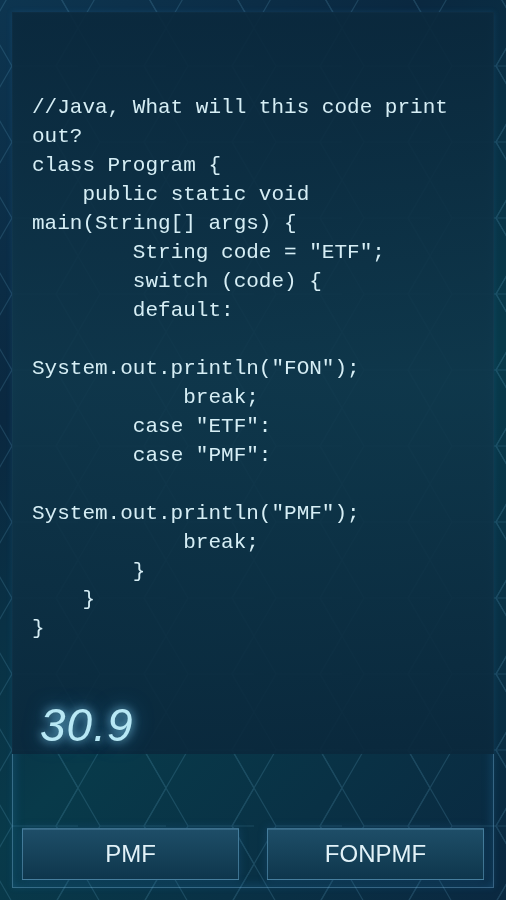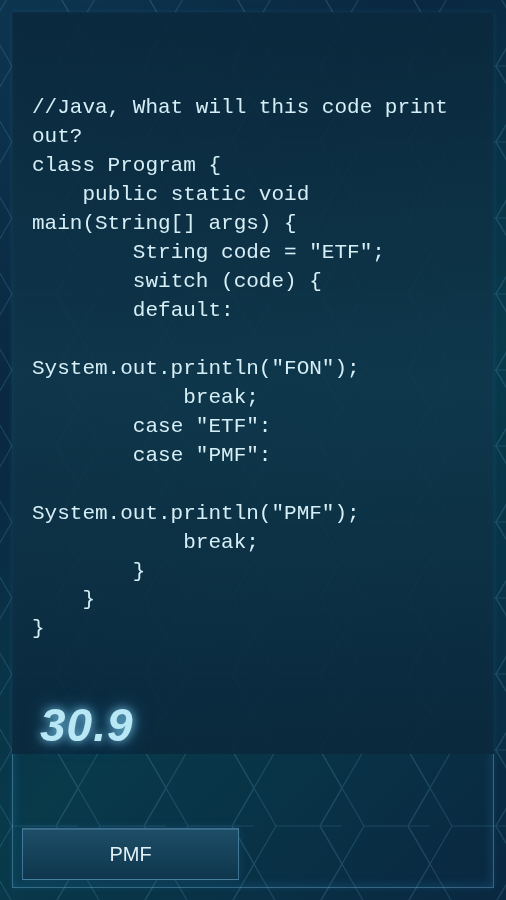--- a/index.html
+++ b/index.html
@@ -56,21 +56,21 @@
   white-space: pre-wrap;
   word-wrap: break-word;
 }
 
 .timer {
   position: absolute;
   left: 40px;
   bottom: 148px;
   font-family: 'Arial Black', 'Impact', sans-serif;
   font-size: 46px;
-  font-weight: 700;
+  font-weight: 400;
   font-style: italic;
   letter-spacing: 1px;
   color: #b8e8f5;
   text-shadow:
     0 0 10px rgba(140,220,255,0.8),
     0 0 20px rgba(80,190,255,0.5),
     2px 2px 0 #0b2a3a,
     -1px -1px 0 #0b2a3a;
 }
 
@@ -84,21 +84,21 @@
   gap: 14px 28px;
 }
 
 .answer-btn {
   height: 52px;
   background: linear-gradient(180deg, #1e4e68 0%, #0e364c 100%);
   border: 1px solid rgba(130,200,240,0.4);
   box-shadow: 0 0 8px rgba(30,90,140,0.4), inset 0 1px 0 rgba(150,210,250,0.2);
   color: #e2f2f8;
   font-family: 'Arial', sans-serif;
-  font-size: 20px;
+  font-size: 24px;
   font-weight: 500;
   display: flex;
   align-items: center;
   justify-content: center;
   cursor: pointer;
   user-select: none;
 }
 </style>
 </head>
 <body>
@@ -136,13 +136,14 @@
             break;
         }
     }
 }</div>
 </div>
 
 <div class="timer">30.9</div>
 
 <div class="answers">
   <div class="answer-btn">PMF</div>
+  <div class="answer-btn">FONPMF</div>
 </div>
 
 </body></html>

